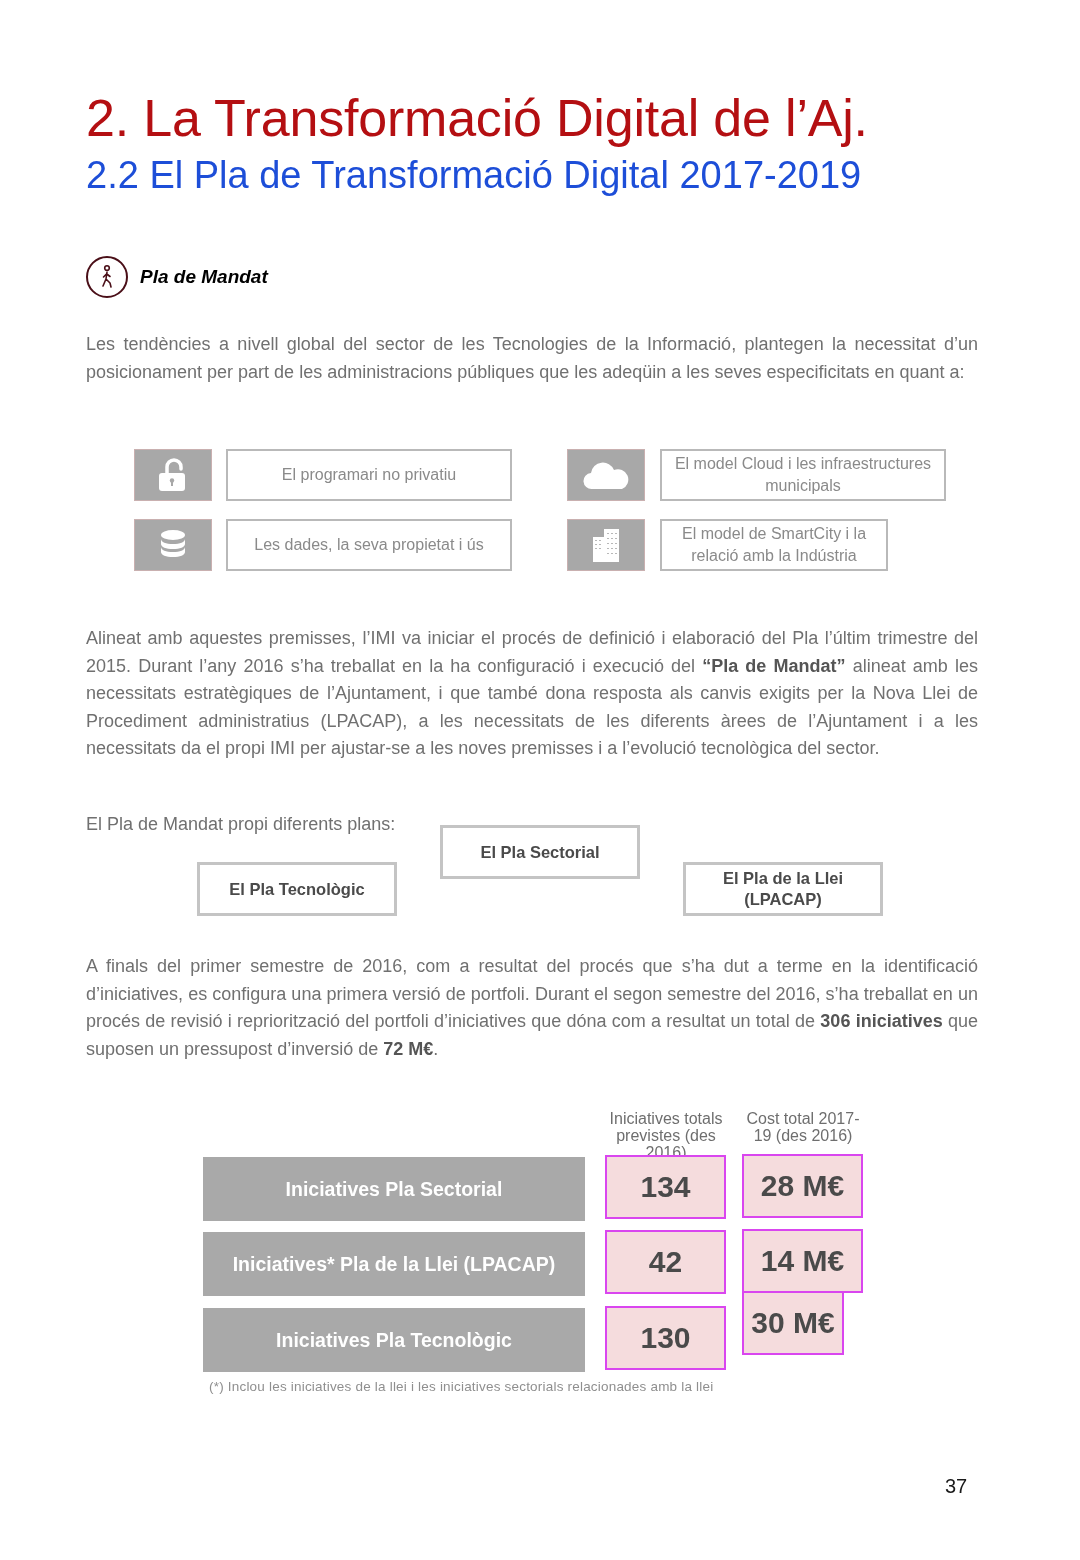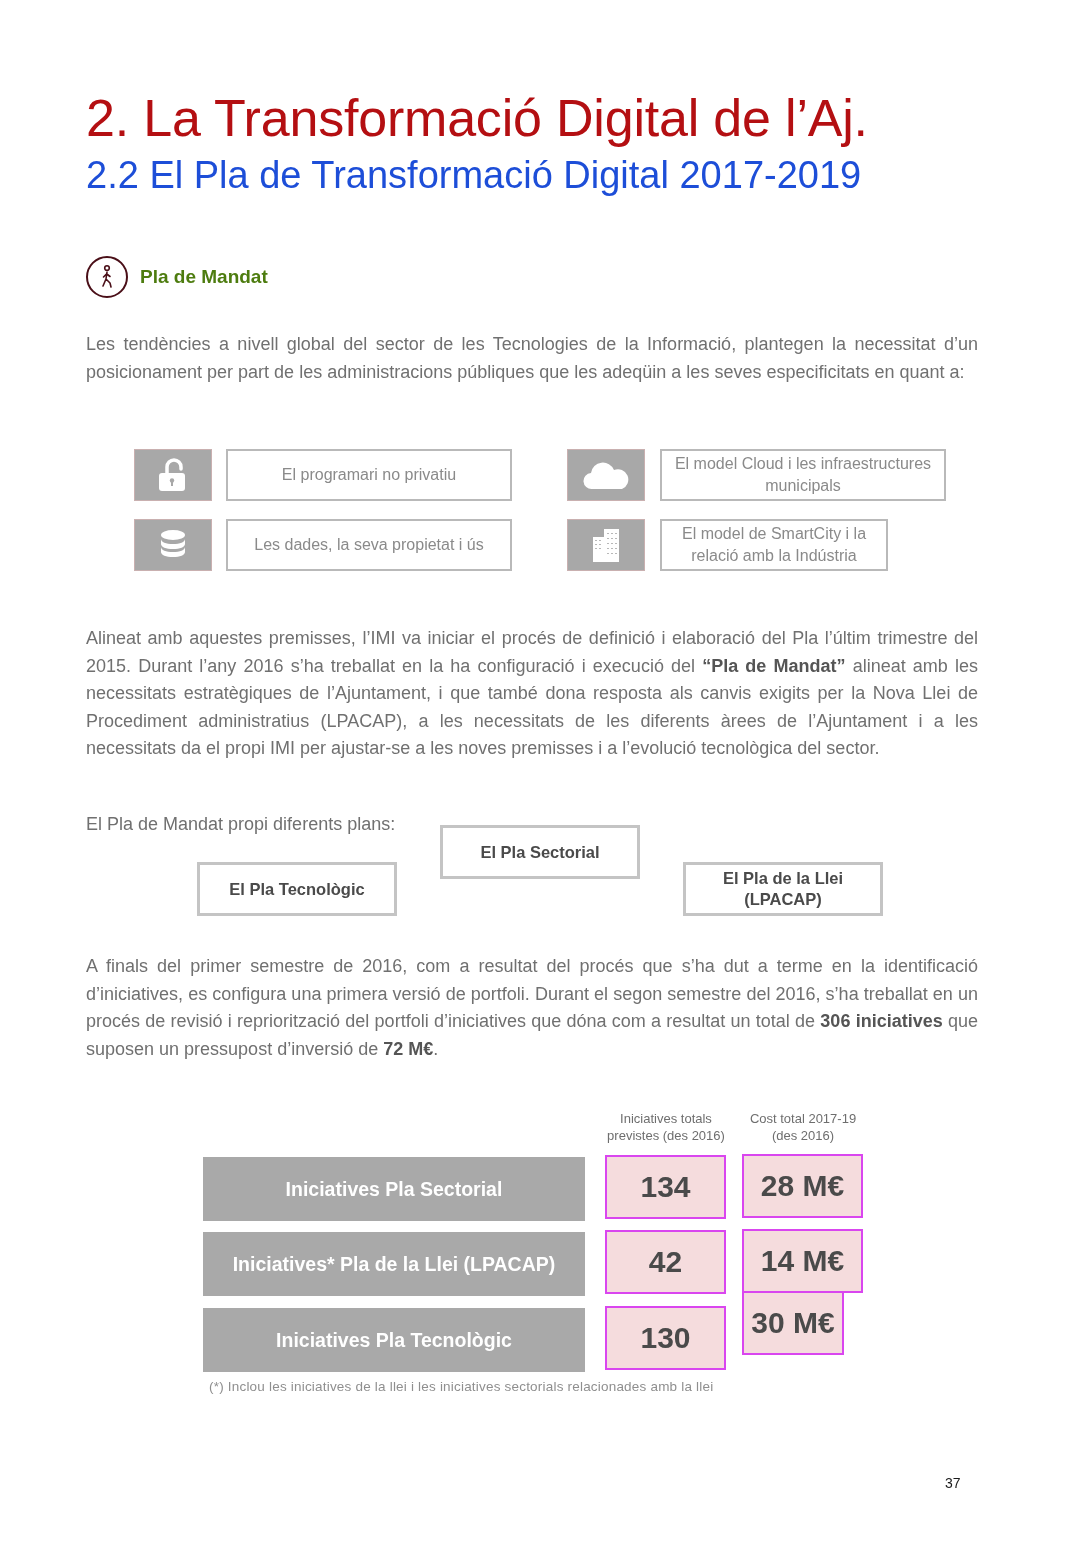--- a/index.html
+++ b/index.html
@@ -6,35 +6,35 @@
   body {
     width: 1080px; height: 1560px; position: relative; overflow: hidden;
     font-family: "Liberation Sans", sans-serif; color: #707070;
   }
   .abs { position: absolute; }
   .h1 { left: 86px; top: 86px; font-size: 52px; color: #b40f12; line-height: 64px; white-space: nowrap; letter-spacing: -0.2px; }
   .h2 { left: 86px; top: 152px; font-size: 38px; color: #1d4ed8; line-height: 46px; white-space: nowrap; }
 
   .section-head { left: 86px; top: 256px; display: flex; align-items: center; }
   .walk-icon { width: 42px; height: 42px; border: 2px solid #4a0f18; border-radius: 50%; box-sizing: border-box; display: flex; align-items: center; justify-content: center; }
-  .section-title { margin-left: 12px; font-weight: bold; font-size: 19px; color: #4d7c0f; }
+  .section-title { margin-left: 12px; font-weight: bold; font-size: 19px; color: #000000; font-style: italic; }
 
   .para { left: 86px; width: 892px; font-size: 18px; line-height: 27.5px; text-align: justify; color: #707070; }
   .para b { color: #555555; }
 
   .icon-box { width: 78px; height: 52px; background: #a8a8a8; border: 1px solid #c9b0b0; box-sizing: border-box; display: flex; align-items: center; justify-content: center; }
   .text-box { height: 52px; border: 2px solid #b9b9b9; box-sizing: border-box; display: flex; align-items: center; justify-content: center; text-align: center; font-size: 16px; line-height: 22px; color: #8a8a8a; background: #fff; }
 
   .plan-box { width: 200px; height: 54px; border: 3px solid #c4c4c4; box-sizing: border-box; display: flex; align-items: center; justify-content: center; text-align: center; font-weight: bold; font-size: 16.5px; line-height: 21px; color: #4a4a4a; background: #fff; }
 
-  .col-head { font-size: 13px; line-height: 17px; color: #6e6e6e; text-align: center; }
+  .col-head { font-size: 16px; line-height: 17px; color: #6e6e6e; text-align: center; }
   .row-label { left: 203px; width: 382px; height: 64px; background: #a9a9a9; display: flex; align-items: center; justify-content: center; color: #ffffff; font-weight: bold; font-size: 19.5px; }
   .val-box { height: 64px; background: #f5dcdd; border: 2px solid #d946ef; box-sizing: border-box; display: flex; align-items: center; justify-content: center; color: #4a4a4a; font-weight: bold; font-size: 30px; }
   .footnote { left: 209px; top: 1379px; font-size: 13.5px; color: #8f8f8f; letter-spacing: 0.2px; }
-  .page-num { left: 945px; top: 1475px; font-size: 14px; color: #1a1a1a; }
+  .page-num { left: 945px; top: 1475px; font-size: 20px; color: #1a1a1a; }
 </style>
 </head>
 <body>
 
 <div class="abs h1">2. La Transformació Digital de l’Aj.</div>
 <div class="abs h2">2.2 El Pla de Transformació Digital 2017-2019</div>
 
 <div class="abs section-head">
   <span class="walk-icon">
     <svg width="22" height="26" viewBox="0 0 22 26">

